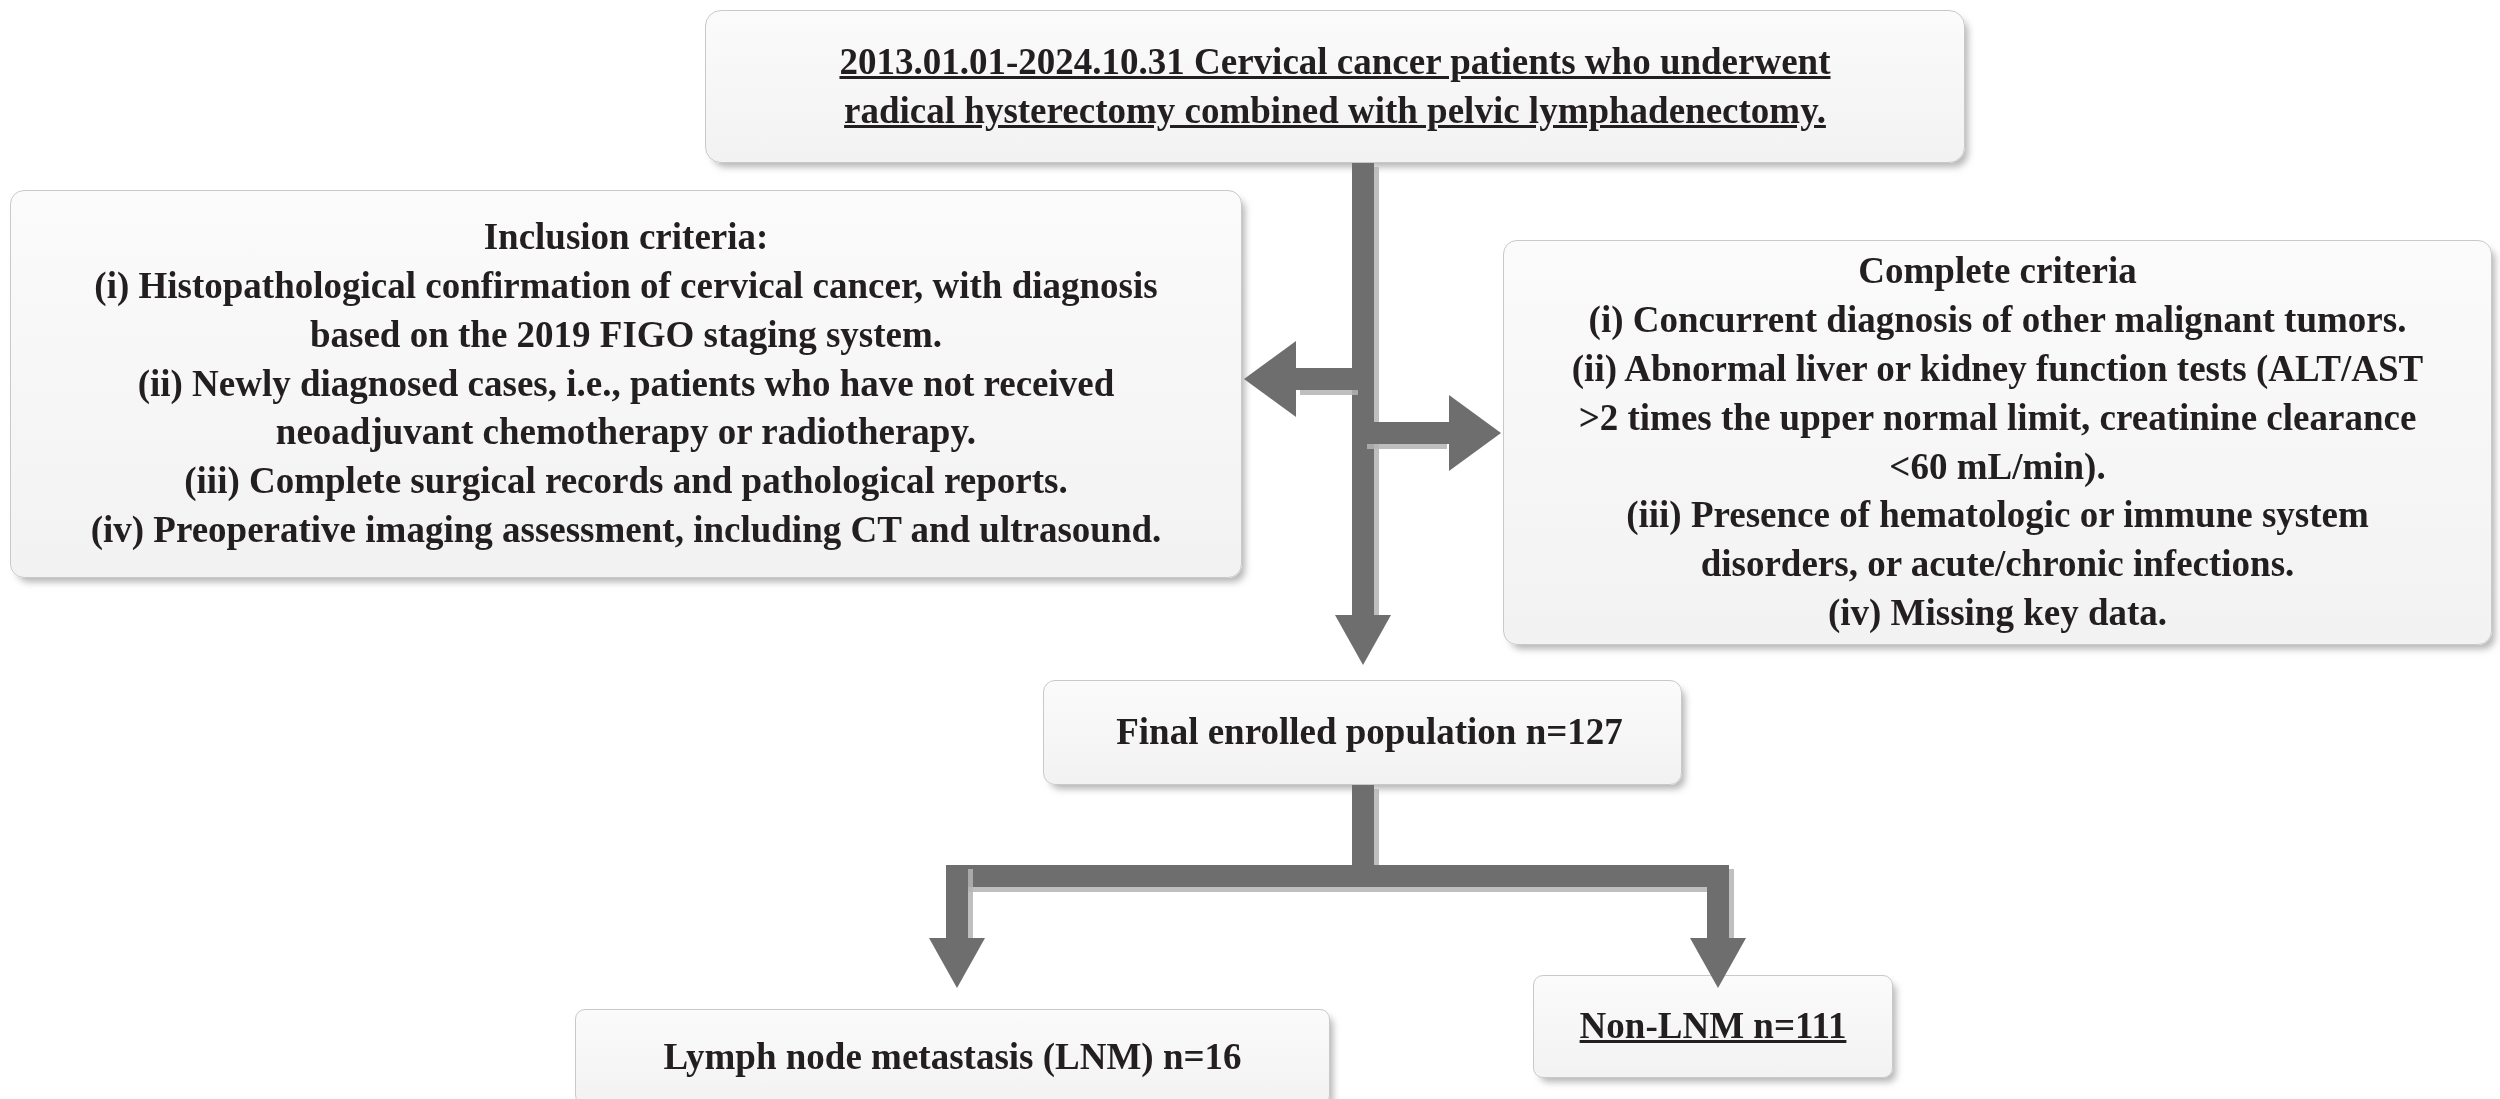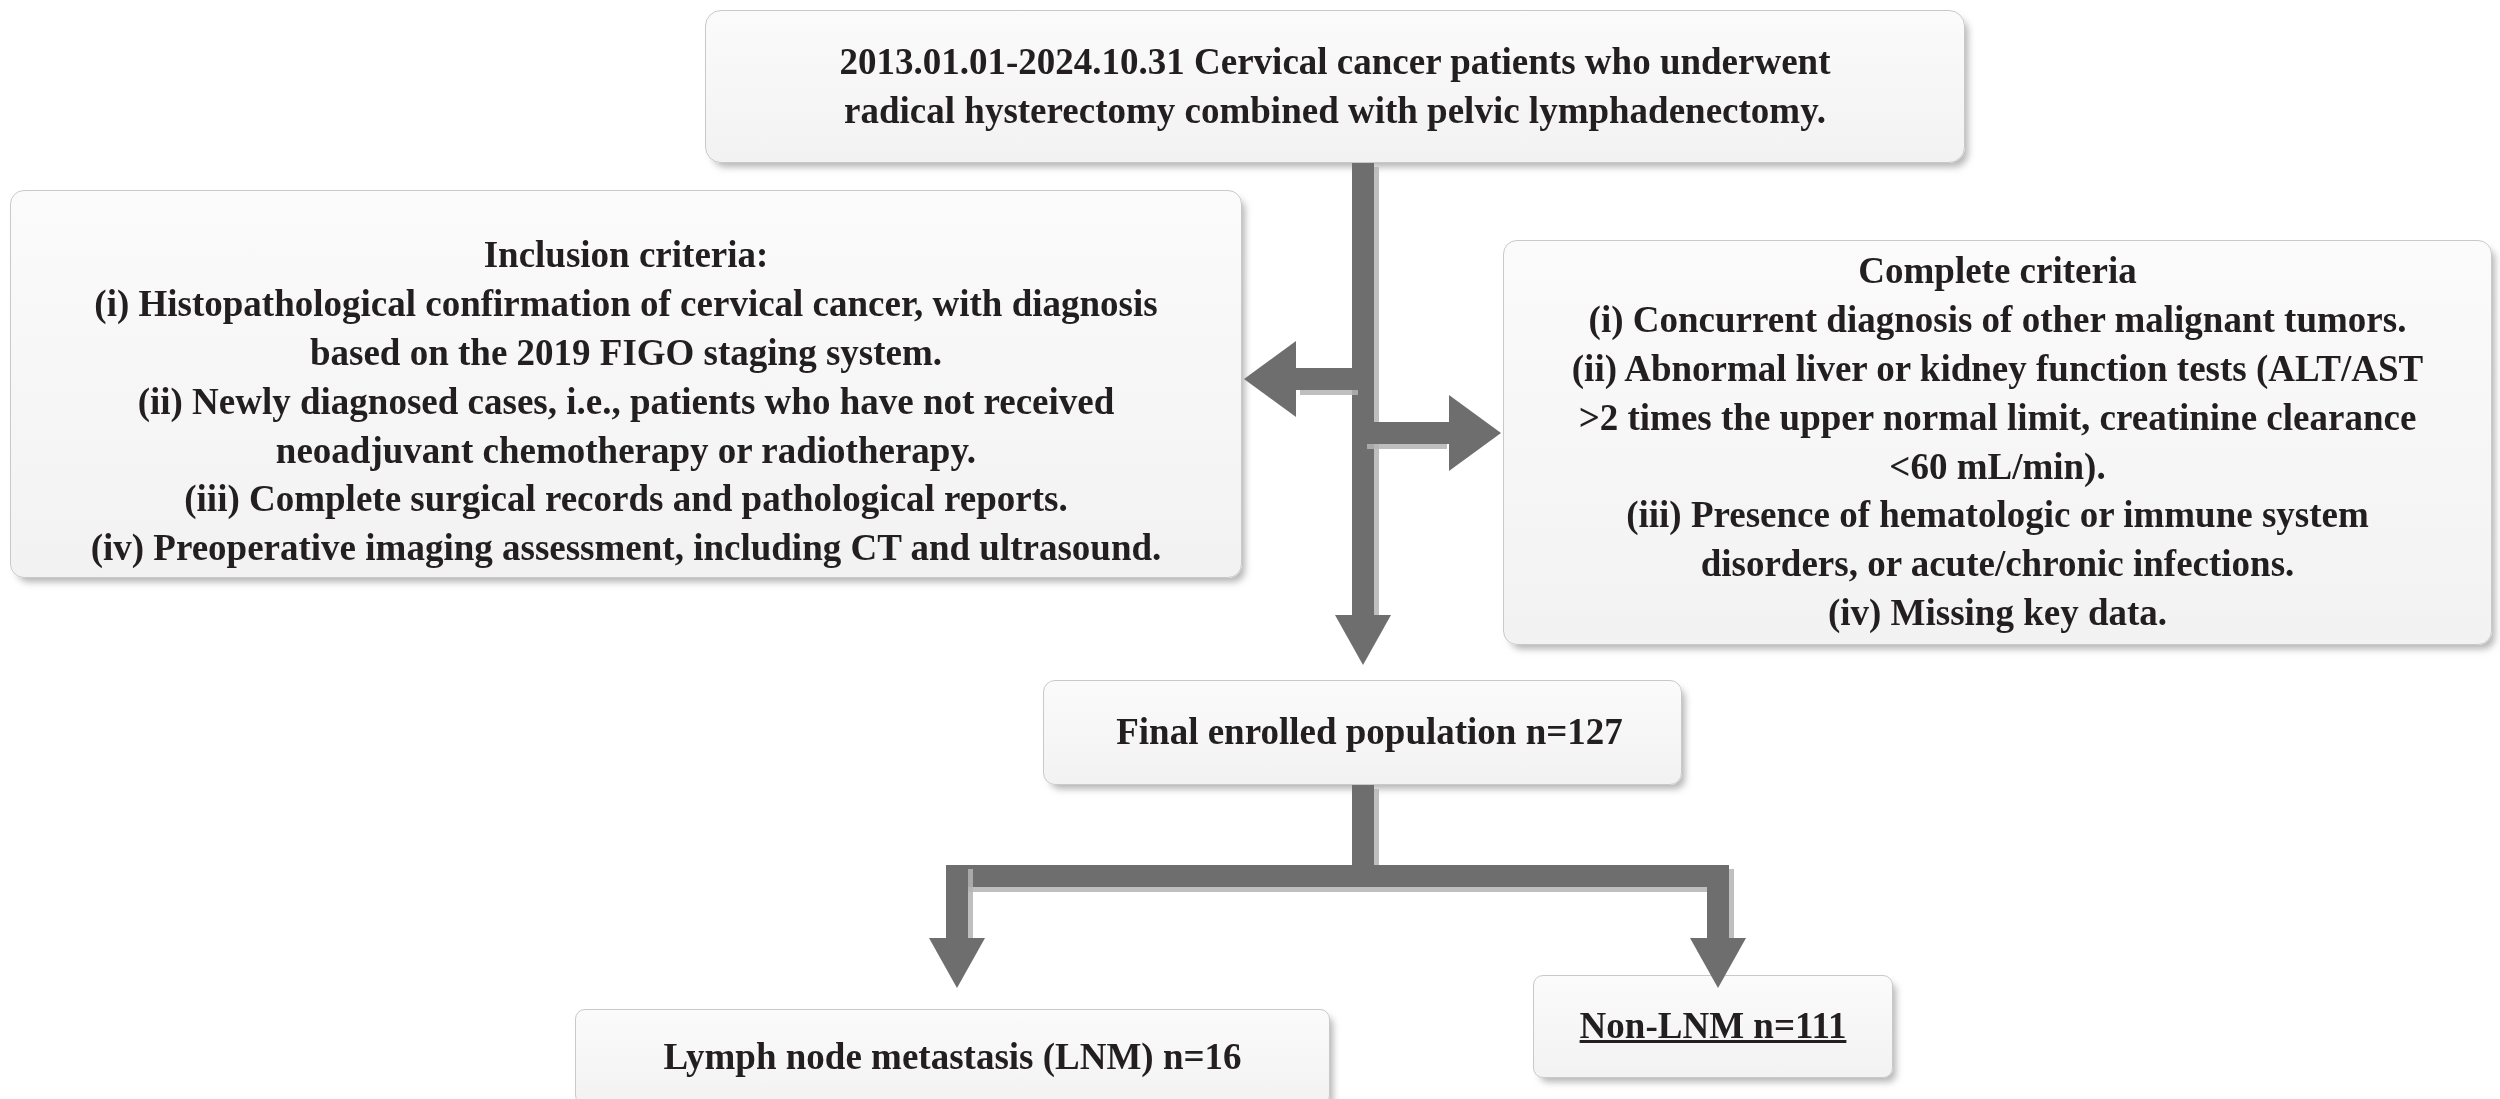--- a/index.html
+++ b/index.html
@@ -30,22 +30,22 @@
     text-align: center;
     color: #231f20;
     font-weight: bold;
     line-height: 1.32;
     padding: 4px 10px;
   }
   .node .lines { width: 100%; }
   .node .lines > div { white-space: nowrap; }
 
   
-  #node-source   { left: 705px;  top: 10px;   width: 1260px; height: 153px; font-size: 37px; border-radius: 16px; }
-  #node-inclusion{ left: 10px;   top: 190px;  width: 1232px; height: 388px; font-size: 37px; align-items: flex-end; }
+  #node-source   { left: 705px;  top: 10px;   width: 1260px; height: 153px; font-size: 37px; border-radius: 16px; text-decoration: underline; }
+  #node-inclusion{ left: 10px;   top: 190px;  width: 1232px; height: 388px; font-size: 37px; }
   #node-exclusion{ left: 1503px; top: 240px;  width: 989px;  height: 405px; font-size: 37px; }
   #node-enrolled { left: 1043px; top: 680px;  width: 639px;  height: 105px; font-size: 37px; border-radius: 12px; padding-left: 24px;}
   #node-lnm      { left: 575px;  top: 973px;  width: 755px;  height: 96px;  font-size: 37px; border-radius: 10px; margin-top: 36px;}
   #node-nonlnm   { left: 1533px; top: 975px;  width: 360px;  height: 103px; font-size: 37px; border-radius: 10px; text-decoration: underline;}
   .vline {
     position: absolute;
     background: #6e6e6e;
     box-shadow: 9px 0 0 -4px rgba(180,180,180,0.85);
   }
   .hline {

